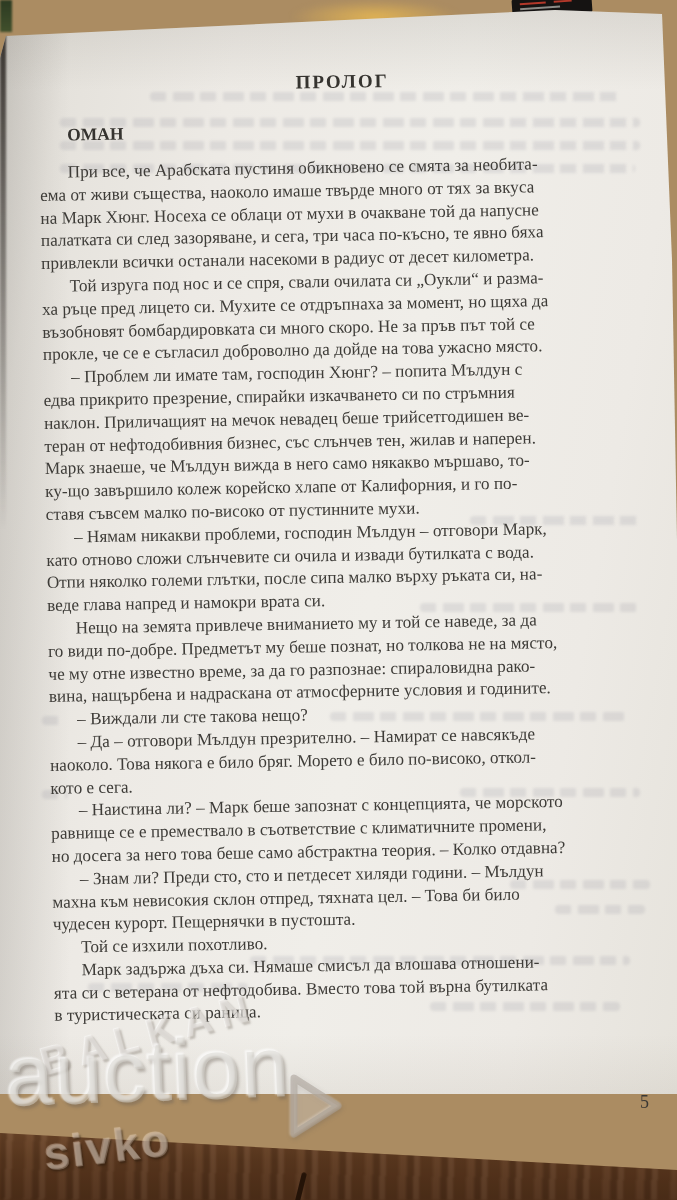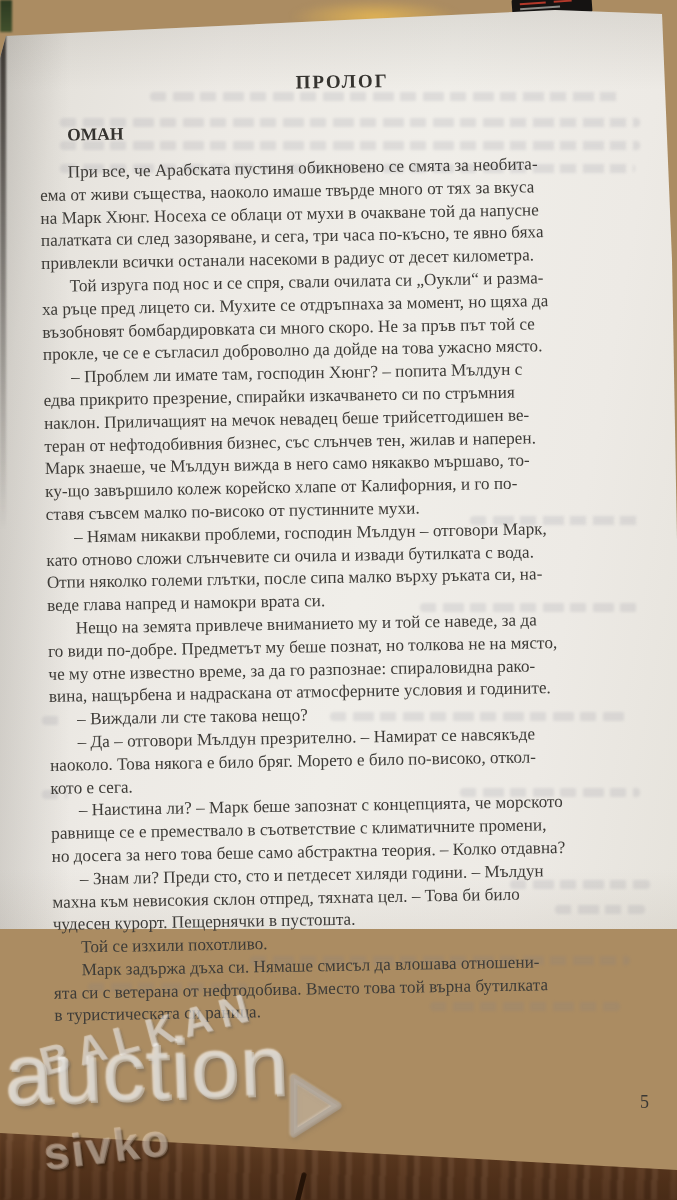--- a/index.html
+++ b/index.html
@@ -2,21 +2,21 @@
 <html><head>
 <meta charset="utf-8">
 <style>
   html,body{margin:0;padding:0;}
   body{
     width:677px;height:1200px;overflow:hidden;
     background:#ab8c62;
     font-family:"Liberation Serif", serif;
     position:relative;
   }
-  .photo{position:absolute;inset:0;width:677px;height:929px;border-radius:28px;}
+  .photo{position:absolute;inset:0;width:677px;height:1094px;border-radius:28px;}
 
   
   .band{
     position:absolute;left:0;top:0;width:640px;height:50px;
     background:linear-gradient(90deg,
       #3f331f 0px,#594428 70px,#6e4e2a 140px,
       #9c3c1c 215px,#c8651fc 0,#c96526 300px,#dd9136 395px,#e0a23c 440px,
       #c2511f 505px,#8e2f16 560px,#471f10 600px,#ab8c62 635px);
     filter:blur(1px);
   }

